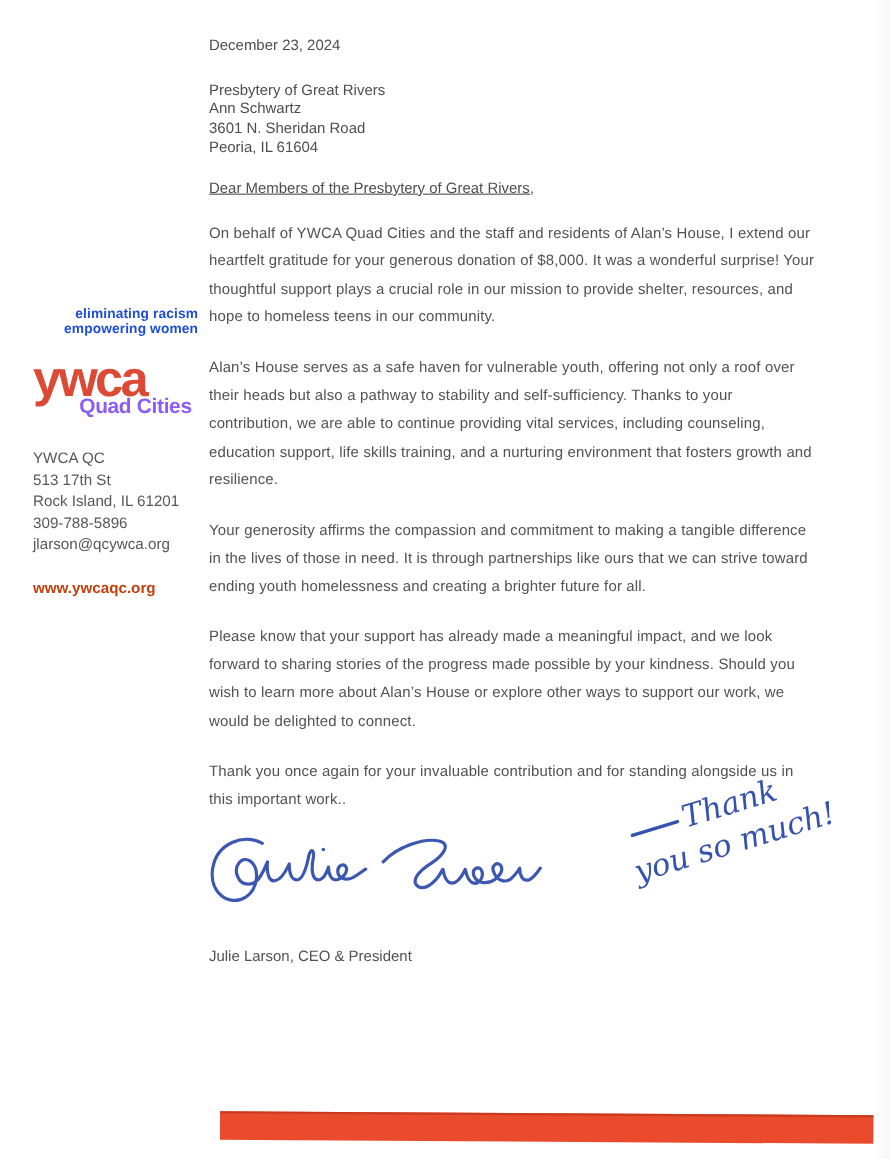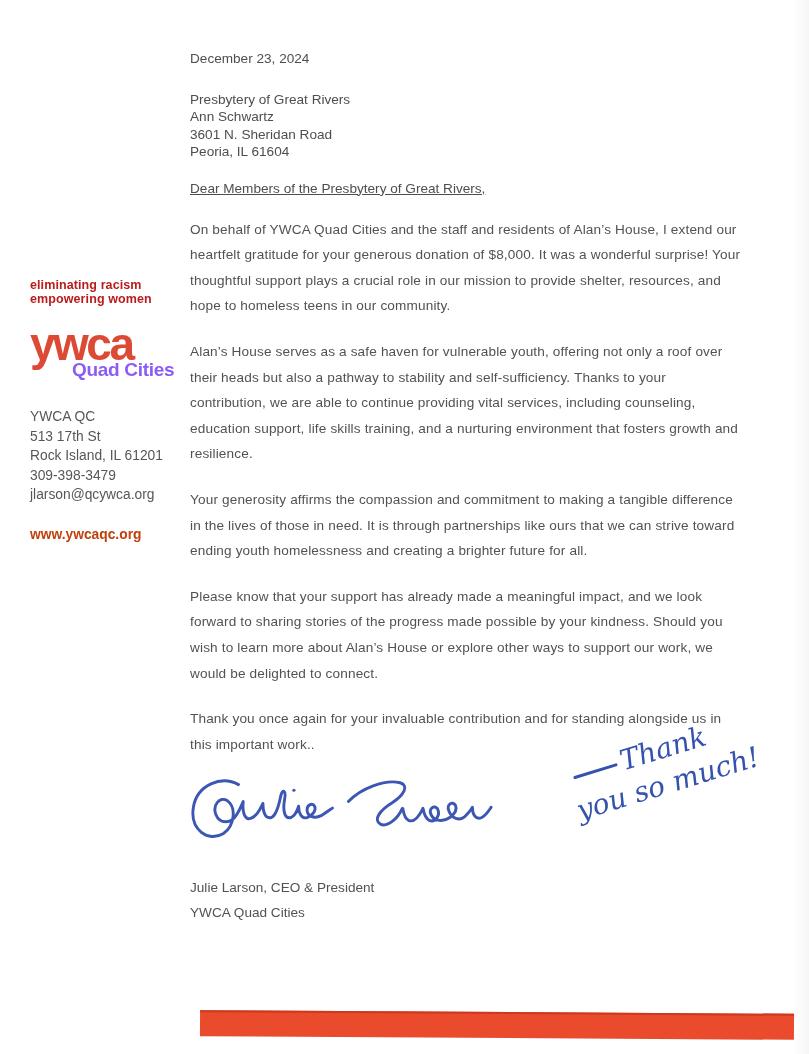--- a/index.html
+++ b/index.html
@@ -10,37 +10,38 @@
   }
   .scan-edge {
     position:absolute; top:0; right:0; width:16px; height:100%;
     background:linear-gradient(to right, rgba(0,0,0,0), rgba(0,0,0,0.035));
     pointer-events:none;
   }
 
   
   .sidebar { position:absolute; left:30px; top:278px; width:150px; }
   .logo-tagline {
-    color:#b91c1c; font-weight:bold; font-size:12.5px; line-height:14px;
+    color:#1d4ed8; font-weight:bold; font-size:12.5px; line-height:14px;
     letter-spacing:0.1px;
+    text-align:right;
   }
   .logo-wordmark {
     color:#dc4a36; font-weight:bold; font-size:46px; line-height:40px;
     letter-spacing:-2.5px; margin-top:18px;
   }
   .logo-region {
     color:#8b5cf6; font-weight:bold; font-size:19px; line-height:20px;
     margin-left:42px; margin-top:-4px; letter-spacing:-0.3px;
   }
   .contact-block { margin-top:27px; color:#575757; font-size:13.8px; line-height:19.5px; }
   .contact-block .line { white-space:nowrap; }
   .website { margin-top:22px; color:#c2410c; font-size:13.8px; font-weight:bold; }
 
   
-  .content { position:absolute; left:190px; top:50px; width:552px; color:#4e4e4e; }
+  .content { position:absolute; left:190px; top:32px; width:552px; color:#4e4e4e; }
   .date { font-size:13.6px; line-height:17px; }
   .recipient { margin-top:24px; font-size:13.6px; line-height:17.4px; }
   .salutation { margin-top:19px; font-size:13.6px; line-height:17px;text-decoration:underline; }
   .body-par {
     margin-top:20px; font-size:13.6px; line-height:25.6px; letter-spacing:0.15px;
     color:#525252;
   }
   .closing { margin-top:21px; font-size:13.6px; line-height:17px; }
 
   
@@ -75,21 +76,21 @@
     <div>
       <div class="logo-tagline">eliminating racism</div>
       <div class="logo-tagline">empowering women</div>
       <div class="logo-wordmark">ywca</div>
       <div class="logo-region">Quad Cities</div>
     </div>
     <div class="contact-block">
       <div class="line">YWCA QC</div>
       <div class="line">513 17th St</div>
       <div class="line">Rock Island, IL 61201</div>
-      <div class="line">309-398-3479</div>
+      <div class="line">309-788-5896</div>
       <div class="line">jlarson@qcywca.org</div>
     </div>
     <div class="website">www.ywcaqc.org</div>
   </div>
 
   <div class="content">
     <div class="date">December 23, 2024</div>
 
     <div class="recipient">
       <div>Presbytery of Great Rivers</div>
@@ -118,20 +119,19 @@
       </svg>
 
       <div class="hand-note">
         <div class="n1">Thank</div>
         <div class="n2">you so much!</div>
       </div>
     </div>
 
     <div class="typed-sig">
       <div>Julie Larson, CEO &amp; President</div>
-      <div>YWCA Quad Cities</div>
     </div>
   </div>
 
   <div class="bottom-bar"></div>
 
   <div class="scan-edge"></div>
 </div>
 
 </body></html>

